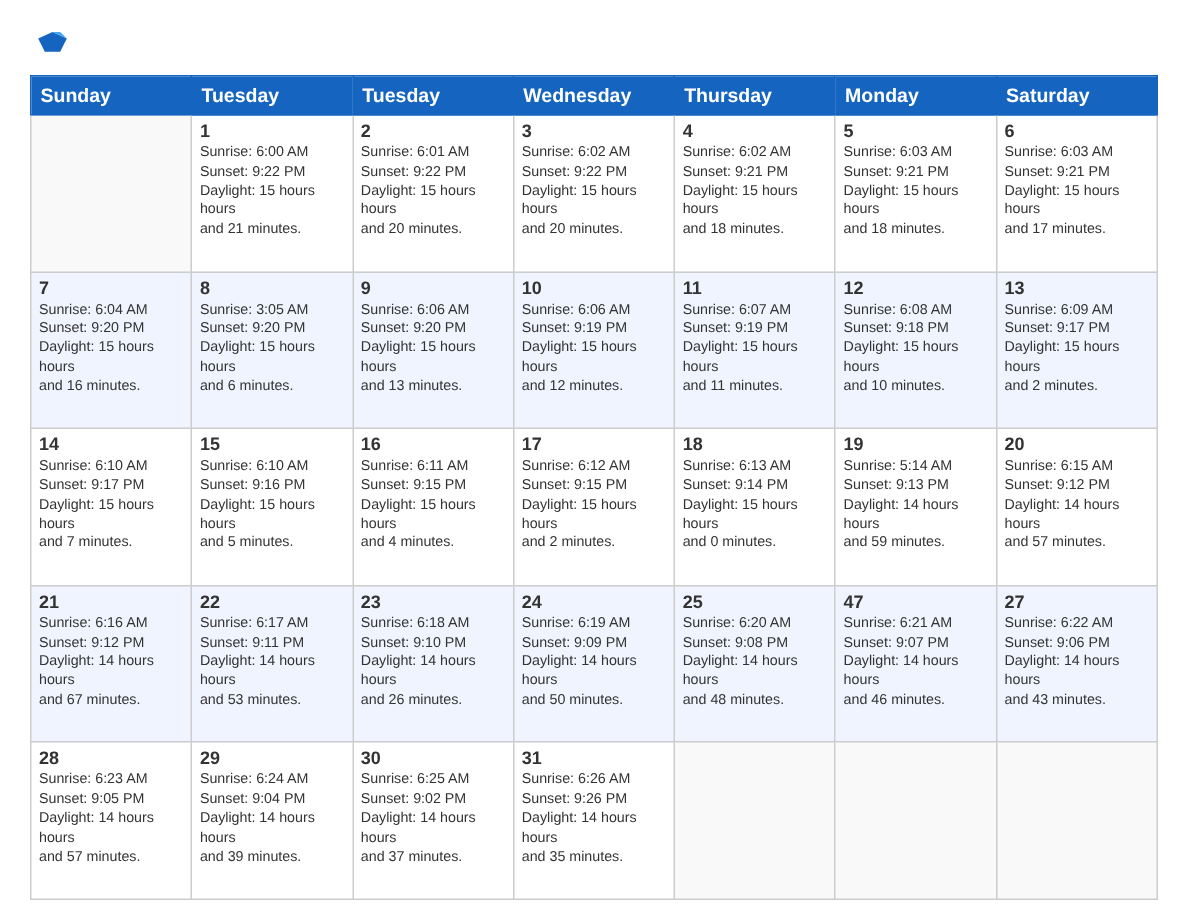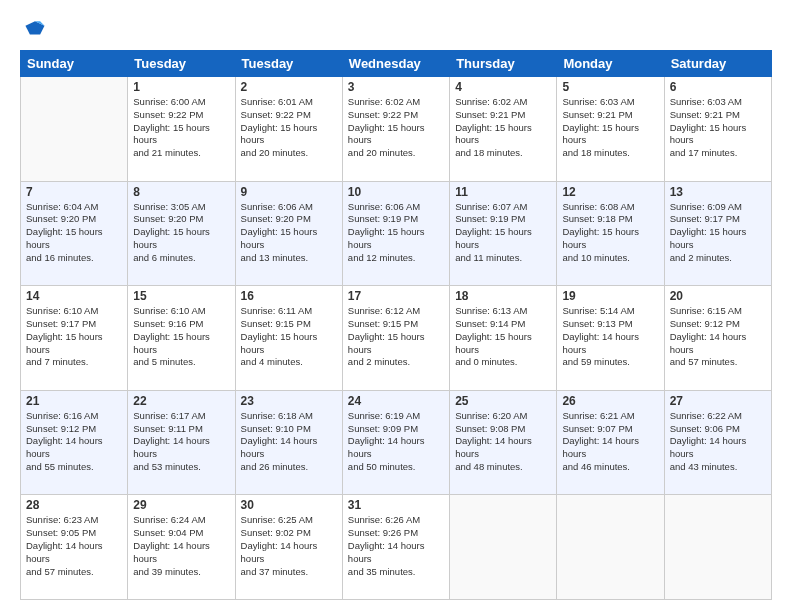--- a/index.html
+++ b/index.html
@@ -210,40 +210,40 @@
             <div class="day-info"><span>Sunrise: 5:14 AM</span><br><span>Sunset: 9:13 PM</span><br><span>Daylight: 14 hours hours</span><br><span>and 59 minutes.</span></div>
           </td>
           <td>
             <span class="day-number">20</span>
             <div class="day-info"><span>Sunrise: 6:15 AM</span><br><span>Sunset: 9:12 PM</span><br><span>Daylight: 14 hours hours</span><br><span>and 57 minutes.</span></div>
           </td>
         </tr>
         <tr class="alt-row">
           <td>
             <span class="day-number">21</span>
-            <div class="day-info"><span>Sunrise: 6:16 AM</span><br><span>Sunset: 9:12 PM</span><br><span>Daylight: 14 hours hours</span><br><span>and 55 minutes.</span></div>
+            <div class="day-info"><span>Sunrise: 6:16 AM</span><br><span>Sunset: 9:12 PM</span><br><span>Daylight: 14 hours hours</span><br><span>and 67 minutes.</span></div>
           </td>
           <td>
             <span class="day-number">22</span>
             <div class="day-info"><span>Sunrise: 6:17 AM</span><br><span>Sunset: 9:11 PM</span><br><span>Daylight: 14 hours hours</span><br><span>and 53 minutes.</span></div>
           </td>
           <td>
             <span class="day-number">23</span>
             <div class="day-info"><span>Sunrise: 6:18 AM</span><br><span>Sunset: 9:10 PM</span><br><span>Daylight: 14 hours hours</span><br><span>and 26 minutes.</span></div>
           </td>
           <td>
             <span class="day-number">24</span>
             <div class="day-info"><span>Sunrise: 6:19 AM</span><br><span>Sunset: 9:09 PM</span><br><span>Daylight: 14 hours hours</span><br><span>and 50 minutes.</span></div>
           </td>
           <td>
             <span class="day-number">25</span>
             <div class="day-info"><span>Sunrise: 6:20 AM</span><br><span>Sunset: 9:08 PM</span><br><span>Daylight: 14 hours hours</span><br><span>and 48 minutes.</span></div>
           </td>
           <td>
-            <span class="day-number">26</span>
+            <span class="day-number">47</span>
             <div class="day-info"><span>Sunrise: 6:21 AM</span><br><span>Sunset: 9:07 PM</span><br><span>Daylight: 14 hours hours</span><br><span>and 46 minutes.</span></div>
           </td>
           <td>
             <span class="day-number">27</span>
             <div class="day-info"><span>Sunrise: 6:22 AM</span><br><span>Sunset: 9:06 PM</span><br><span>Daylight: 14 hours hours</span><br><span>and 43 minutes.</span></div>
           </td>
         </tr>
         <tr>
           <td>
             <span class="day-number">28</span>

